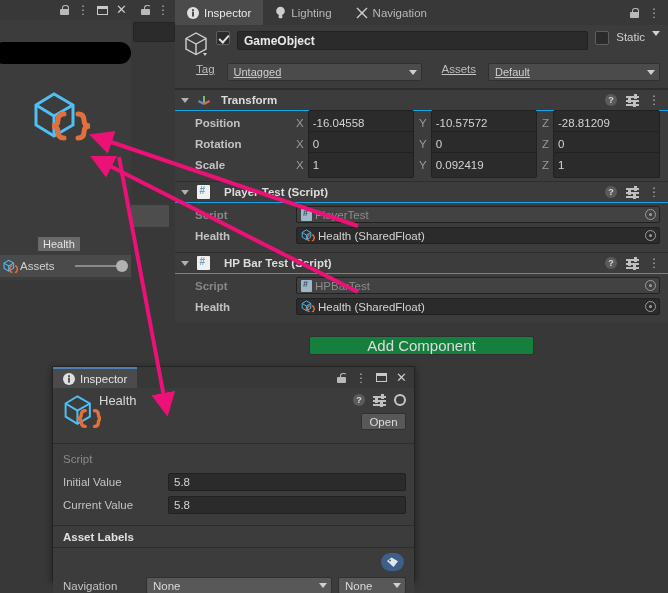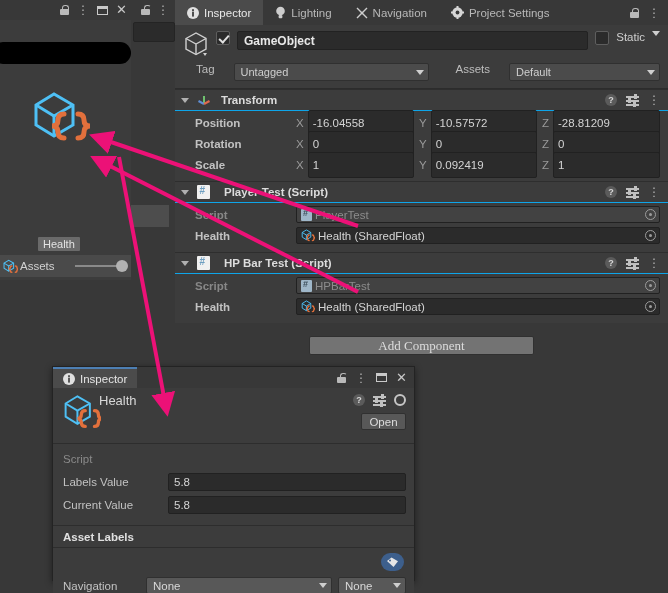--- a/index.html
+++ b/index.html
@@ -83,21 +83,21 @@
   .objfield.dim{background:#424242;color:#8c8c8c;}
   .objfield .picker{position:absolute;right:3px;width:11px;height:11px;border-radius:50%;border:1.5px solid #9c9c9c;}
   .objfield .picker:after{content:"";position:absolute;left:2.5px;top:2.5px;width:3px;height:3px;border-radius:50%;background:#9c9c9c;}
   .scriptico{width:11px;height:12px;background:#9fb7c9;border-radius:1px;position:relative;flex:none;}
   .scriptico:after{content:"#";position:absolute;left:2px;top:-1px;font-size:9px;color:#3d4f5c;font-weight:bold;}
   .scriptico-hdr{width:13px;height:14px;background:#f0f0f0;border-radius:1px;position:relative;flex:none;}
   .scriptico-hdr:after{content:"#";position:absolute;left:2.5px;top:0px;font-size:10px;color:#6d9ec0;font-weight:bold;}
   .so-mini{width:14px;height:13px;flex:none;}
 
   #add-component-wrap{display:flex;justify-content:center;padding-top:13px;background:#383838;}
-  #add-component{width:225px;height:19px;background:#737373;border:1px solid #303030;border-radius:2px;color:#dcdcdc;font-size:13px;display:flex;align-items:center;justify-content:center;font-family:Liberation Serif, serif;}
+  #add-component{width:225px;height:19px;background:#15803d;border:1px solid #303030;border-radius:2px;color:#dcdcdc;font-size:15px;display:flex;align-items:center;justify-content:center;}
 
   
   #inspector-float{position:absolute;left:52px;top:366px;width:363px;height:215px;background:#3c3c3c;border:1px solid #232323;box-shadow:0 2px 7px rgba(0,0,0,.45);}
   #float-tabbar{height:21px;background:#383838;display:flex;align-items:center;position:relative;}
   #float-tab{display:flex;align-items:center;gap:5px;height:21px;padding:0 10px;background:#4b4b4b;border-top:2px solid #4d7fb3;color:#e4e4e4;font-size:11.5px;}
   #float-tab-icons{position:absolute;right:7px;display:flex;align-items:center;gap:9px;}
   #float-head{background:#3c3c3c;padding:5px 8px 4px 10px;position:relative;height:56px;border-bottom:1px solid #2d2d2d;}
   #float-asset-name{position:absolute;left:46px;top:5px;font-size:13px;color:#d8d8d8;}
   #float-head-icons{position:absolute;right:8px;top:6px;display:flex;align-items:center;gap:8px;}
   #open-button{position:absolute;right:8px;top:25px;width:45px;height:17px;background:#585858;border:1px solid #303030;border-radius:2px;color:#dcdcdc;font-size:11.5px;display:flex;align-items:center;justify-content:center;}
@@ -198,35 +198,20 @@
     </div>
     <div class="tab">
       <span style="display:inline-flex;">
         <svg width="12" height="12" viewBox="0 0 12 12">
             <path d="M1 1 L5 5 M7 7 L11 11 M11 1 L7 5 M5 7 L1 11" stroke="#cdcdcd" stroke-width="1.4" fill="none"></path>
             <rect x="4.6" y="4.6" width="2.8" height="2.8" fill="#cdcdcd"></rect>
           </svg>
       </span>
       <span>Navigation</span>
     </div>
-    <div class="tab">
-      <span style="display:inline-flex;">
-        <svg width="13" height="13" viewBox="0 0 13 13">
-            <circle cx="6.5" cy="6.5" r="5.2" fill="#d6d6d6"></circle>
-            <circle cx="6.5" cy="6.5" r="1.9" fill="#383838"></circle>
-            <g fill="#d6d6d6">
-              <rect x="5.5" y="0" width="2" height="3"></rect>
-              <rect x="5.5" y="10" width="2" height="3"></rect>
-              <rect x="0" y="5.5" width="3" height="2"></rect>
-              <rect x="10" y="5.5" width="3" height="2"></rect>
-            </g>
-          </svg>
-      </span>
-      <span>Project Settings</span>
-    </div>
     <div class="tabicons">
       <span class="lockico"></span>
       <span class="dots">⋮</span>
     </div>
   </div>
 
   <div id="inspector-head">
     <div class="row" style="gap:7px;">
       <span class="cube-icon" style="display:inline-flex;">
         <svg width="26" height="26" viewBox="0 0 26 26">
@@ -234,21 +219,21 @@
           <path d="M3 7.5 L13 13 L23 7.5 M13 13 L13 23.5" fill="none" stroke="#d0d0d0" stroke-width="1.4"></path>
           <path d="M20 22 l4 0 l-2 3 Z" fill="#d0d0d0"></path>
         </svg>
       </span>
       <span class="checkbox checked"></span>
       <span class="go-name">GameObject</span>
       <span class="checkbox"></span>
       <span style="font-size:11.5px;color:#cfcfcf;">Static</span>
       <span class="caret"></span>
     </div>
-    <div class="row" style="gap:19px;margin-top:6px;padding-left:13px;">
+    <div class="row" style="gap:12px;margin-top:6px;padding-left:13px;text-decoration:underline;">
       <span style="color:#bdbdbd;font-size:11.5px;">Tag</span>
       <span class="dropdown" style="width:195px;">
         <span>Untagged</span>
         <span class="caret"></span>
       </span>
       <span style="color:#bdbdbd;font-size:11.5px;margin-left:8px;">Assets</span>
       <span class="dropdown" style="flex:1;">
         <span>Default</span>
         <span class="caret"></span>
       </span>
@@ -469,21 +454,21 @@
       <span class="gear"></span>
     </div>
     <div id="open-button">Open</div>
   </div>
 
   <div id="float-body">
     <div class="frow">
       <span class="flabel dim">Script</span>
     </div>
     <div class="frow">
-      <span class="flabel">Labels Value</span>
+      <span class="flabel">Initial Value</span>
       <span class="ffield">5.8</span>
     </div>
     <div class="frow">
       <span class="flabel">Current Value</span>
       <span class="ffield">5.8</span>
     </div>
   </div>
 
   <div style="margin-top:10px;">
     <div id="asset-labels-title">Asset Labels</div>

